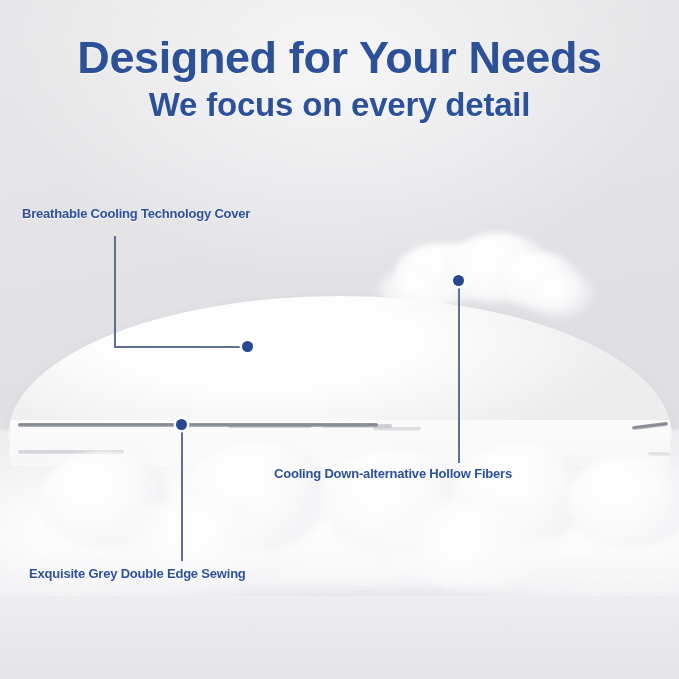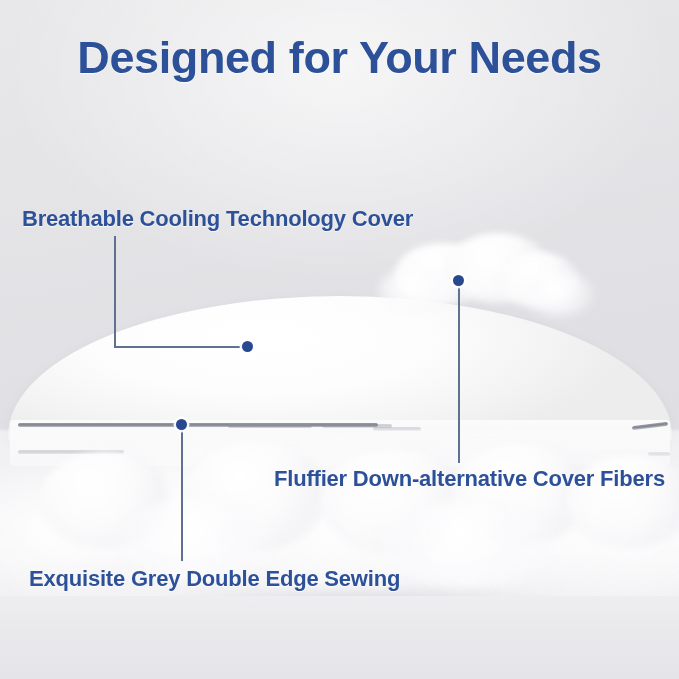--- a/index.html
+++ b/index.html
@@ -137,21 +137,21 @@
     width: 420px;
     height: 26px;
     border-radius: 50%;
     background: radial-gradient(ellipse at center, rgba(186,188,196,0.42), rgba(186,188,196,0) 72%);
     filter: blur(4px);
   }
 
   
   .callout-label {
     position: absolute;
-    font-size: 22px;
+    font-size: 13px;
     font-weight: bold;
     color: #2d5199;
     letter-spacing: -0.2px;
     white-space: nowrap;
     text-shadow: 0 1px 1px rgba(255,255,255,0.8);
   }
   .leader {
     position: absolute;
     background: #5f7091;
   }
@@ -201,28 +201,29 @@
     <div class="fiber" style="left:566px; top:456px; width:128px; height:92px;"></div>
     <div class="fiber-soft fiber" style="left:118px; top:498px; width:160px; height:84px;"></div>
     <div class="fiber-soft fiber" style="left:380px; top:500px; width:176px; height:88px;"></div>
 
     <div class="floor-shadow"></div>
     <div class="floor"></div>
   </div>
 
   <div class="title-block">
     <div class="main-title">Designed for Your Needs</div>
+    <div class="sub-title">We focus on every detail</div>
   </div>
 
   <div class="callout-label" style="left:22px; top:206px;">Breathable Cooling Technology Cover</div>
   <div class="leader leader-v" style="left:114px; top:236px; height:111px;"></div>
   <div class="leader leader-h" style="left:114px; top:346px; width:134px;"></div>
   <div class="dot" style="left:242px; top:341px;"></div>
 
-  <div class="callout-label" style="left:274px; top:466px;">Fluffier Down-alternative Cover Fibers</div>
+  <div class="callout-label" style="left:274px; top:466px;">Cooling Down-alternative Hollow Fibers</div>
   <div class="leader leader-v" style="left:458px; top:283px; height:180px;"></div>
   <div class="dot" style="left:453px; top:275px;"></div>
 
   <div class="callout-label" style="left:29px; top:566px;">Exquisite Grey Double Edge Sewing</div>
   <div class="leader leader-v" style="left:181px; top:427px; height:134px;"></div>
   <div class="dot" style="left:176px; top:419px;"></div>
 
 </div>
 
 </body></html>

